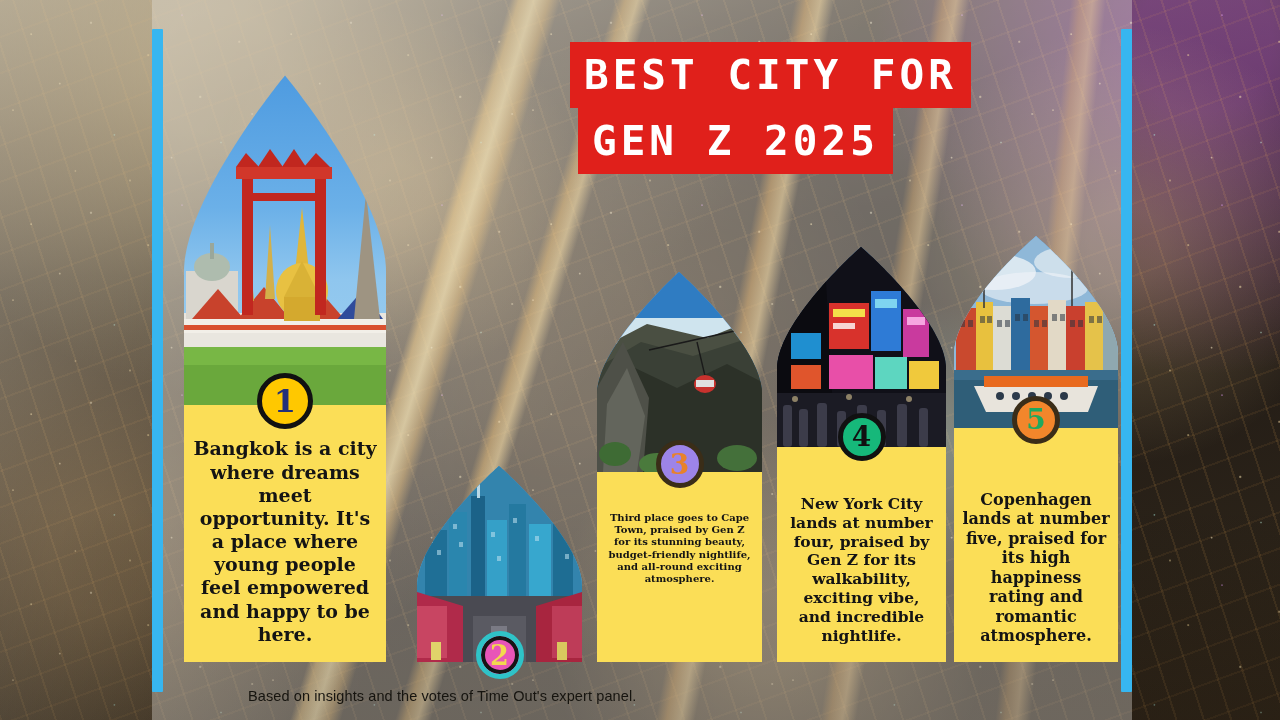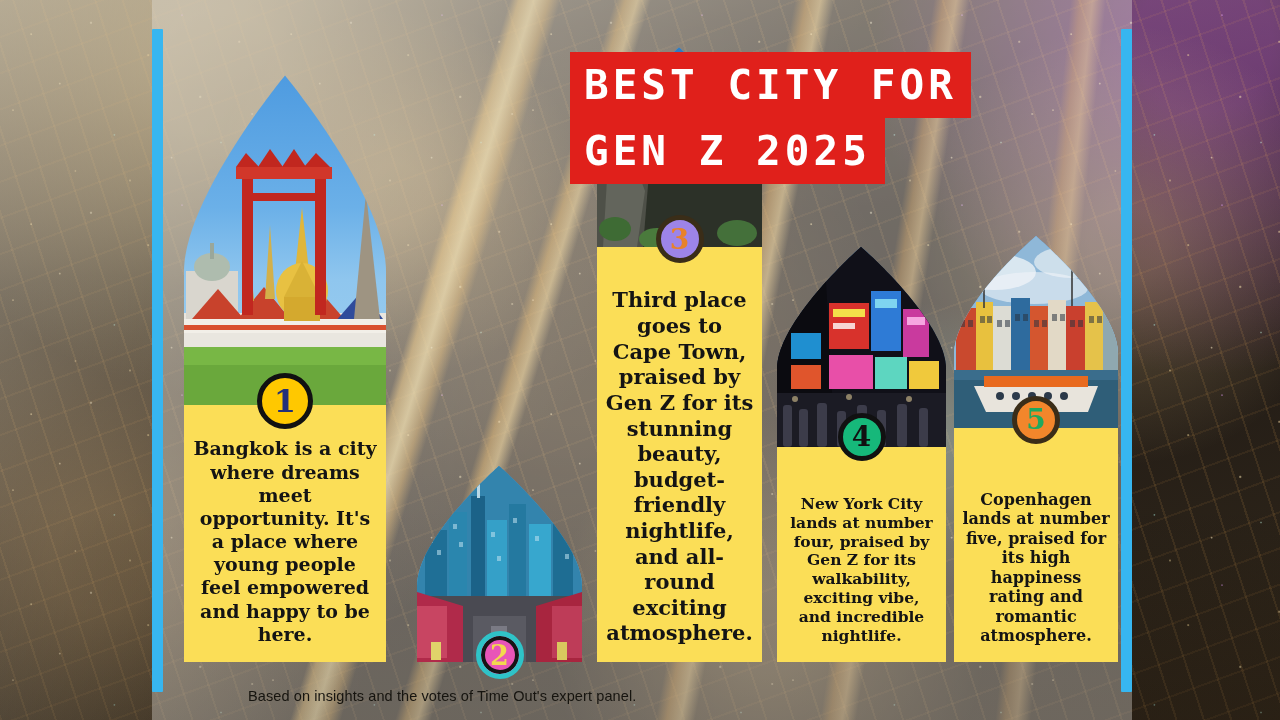--- a/index.html
+++ b/index.html
@@ -94,36 +94,36 @@
     height: 663px;
     background: #37B6F0;
     border-radius: 1px;
   }
   .rail.left  { left: 152px; }
   .rail.right { left: 1121px; }
 
   
   .title-block {
     position: absolute;
-    left: 570px; top: 52px;
+    left: 570px; top: 42px;
     z-index: 6;
   }
   .title-line {
     display: inline-block;
     background: #E0201B;
     color: #FFFFFF;
     font-family: "DejaVu Sans Mono", "Liberation Mono", monospace;
     font-weight: 700;
     font-size: 41px;
     letter-spacing: 4px;
     line-height: 1.0;
     padding: 13px 14px 12px 14px;
     white-space: pre;
   }
-  .title-line.l2 { margin-top: 0; }
+  .title-line.l2 { margin-top: 0; margin-left: 8px; }
 
   
   .cards {
     position: absolute;
     left: 163px; top: 0;
     width: 958px; height: 720px;
   }
   .card {
     position: absolute;
     bottom: 58px;
@@ -326,21 +326,21 @@
           <rect x="99" y="108" width="18" height="7" fill="#E0E0E0"></rect>
 
           <ellipse cx="18" cy="182" rx="16" ry="12" fill="#3E6B34"></ellipse>
           <ellipse cx="60" cy="192" rx="18" ry="11" fill="#4A7A3C"></ellipse>
           <ellipse cx="140" cy="186" rx="20" ry="13" fill="#44703A"></ellipse>
         </svg>
       </div>
       <div class="badge" style="top:168px; width:48px; height:48px; background:#9D84E8; border:5px solid #3A2D18; font-size:28px; color:#E8822A;">
         <span>3</span>
       </div>
-      <div class="body" style="font-size:21px; padding-top:40px; min-height:190px;text-align:center;">
+      <div class="body" style="font-size:10px; padding-top:40px; min-height:190px;text-align:center;">
         <span>Third place goes to Cape Town, praised by Gen Z for its stunning beauty, budget-friendly nightlife, and all-round exciting atmosphere.</span>
       </div>
 
     </div>
 
     <div class="card" id="card4">
       <div class="arch" style="height:200px; clip-path: path('M84,0 C84,0 169,74 169,122 L169,200 L0,200 L0,122 C0,74 84,0 84,0 Z');">
         <div class="arch-sky"></div>
         <svg width="169" height="200" viewBox="0 0 169 200" style="position:absolute;inset:0">
           <rect x="0" y="0" width="169" height="200" fill="#16161E"></rect>

